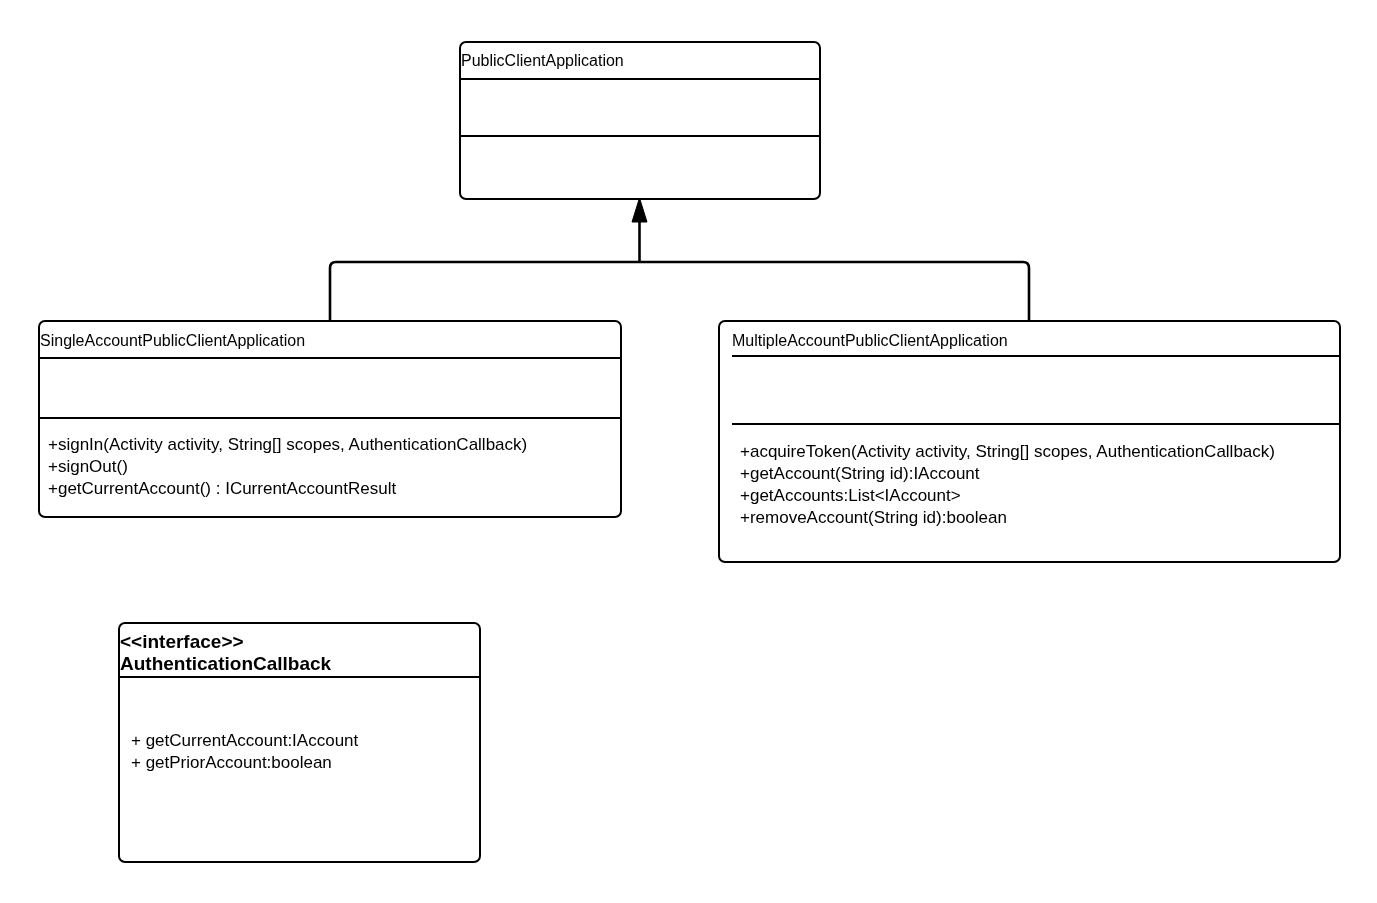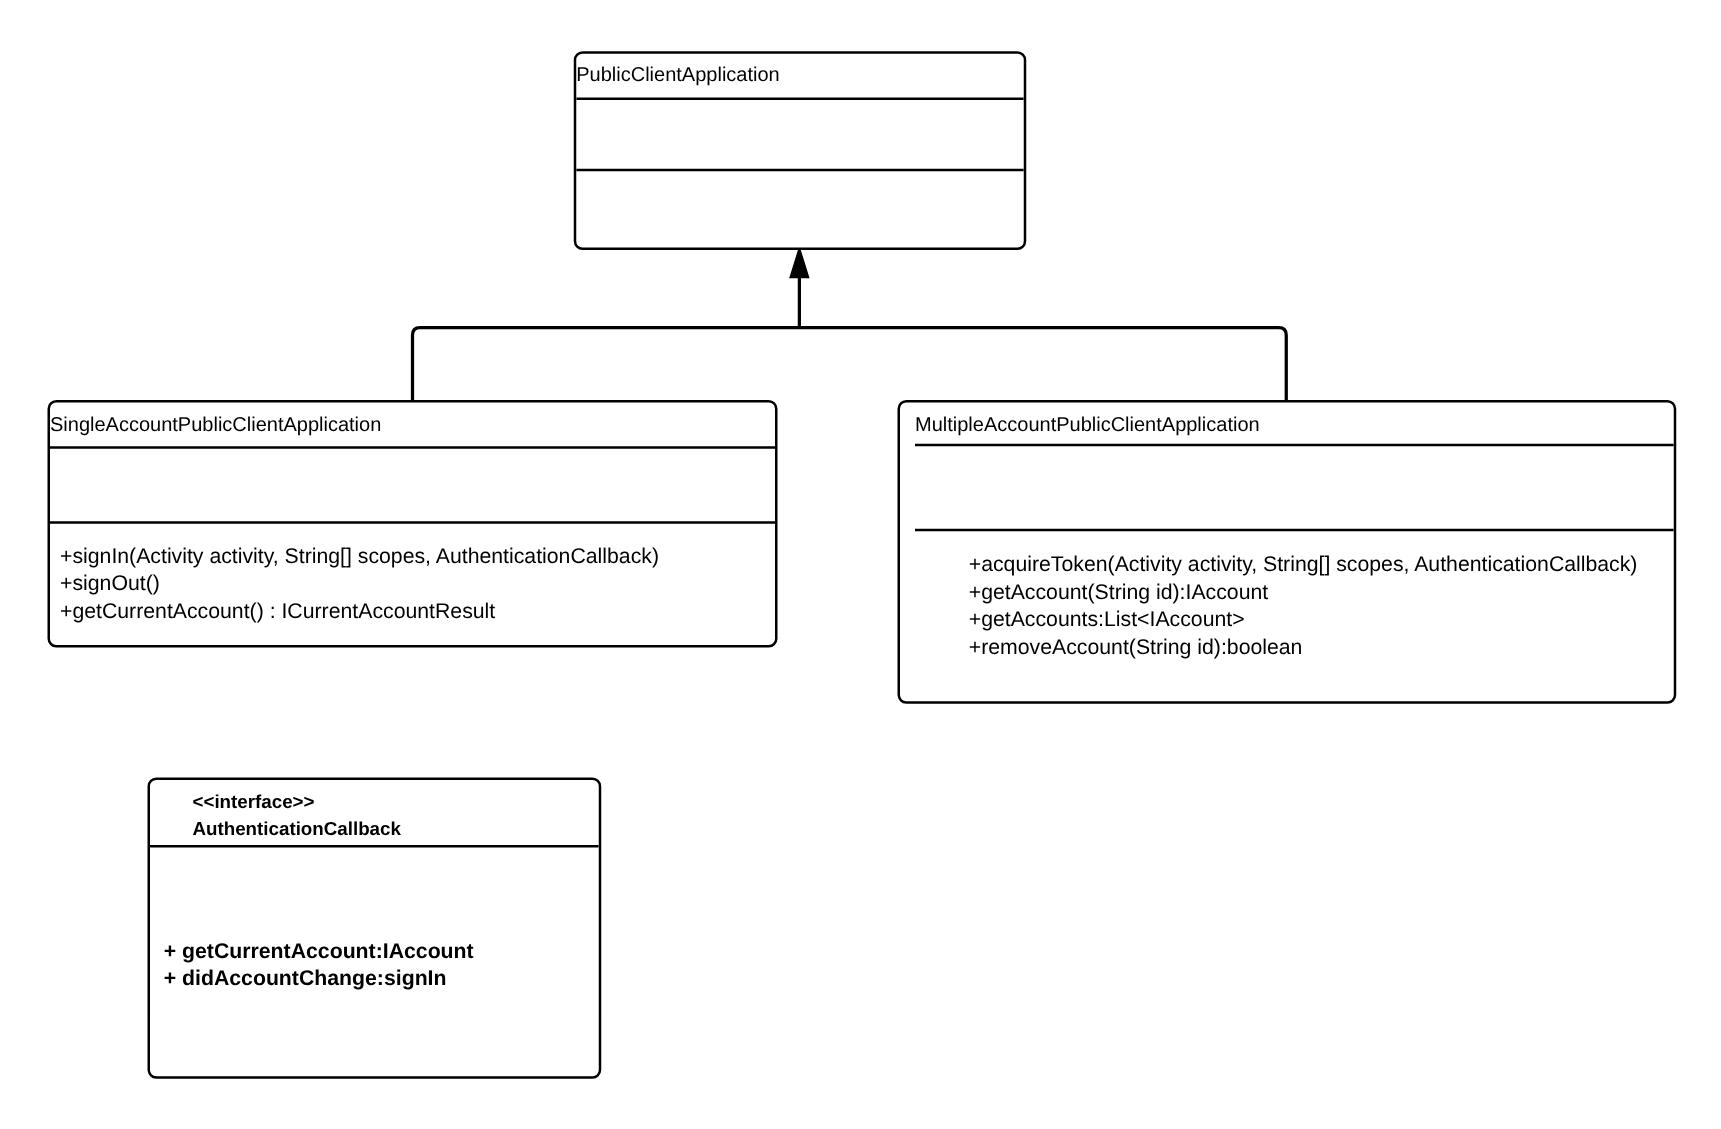--- a/index.html
+++ b/index.html
@@ -55,23 +55,22 @@
   .box-title {
     text-align: left;
     font-size: 16px;
     line-height: 20px;
     font-weight: normal;
     white-space: nowrap;
   }
 
   .box-title.stereo {
     font-weight: bold;
-    font-size: 15px;
+    font-size: 19px;
     line-height: 22px;
-    padding-left: 34px;
   }
 
   .member-list {
     font-size: 17px;
     line-height: 22px;
     white-space: nowrap;
   }
   .member {
     white-space: pre;
   }
@@ -86,26 +85,26 @@
   
   #box-single { left: 38px; top: 320px; width: 584px; height: 198px; }
   #box-single .c-title { height: 37px; padding-top: 9px; }
   #box-single .c-attrs { height: 60px; }
   #box-single .c-ops   { padding: 15px 0 0 8px; }
 
   
   #box-multiple { left: 718px; top: 320px; width: 623px; height: 243px; padding-left: 12px; }
   #box-multiple .c-title { height: 35px; padding-top: 9px; }
   #box-multiple .c-attrs { height: 68px; }
-  #box-multiple .c-ops   { padding: 16px 0 0 8px; margin-left: 35px; }
+  #box-multiple .c-ops   { padding: 16px 0 0 8px; }
 
   
   #box-interface { left: 118px; top: 622px; width: 363px; height: 241px; }
   #box-interface .c-title { height: 54px; padding-top: 7px; }
-  #box-interface .c-ops   { padding: 72px 0 0 11px; font-weight: bold; }
+  #box-interface .c-ops   { padding: 52px 0 0 11px; }
 </style>
 </head>
 <body>
 
 <div id="canvas">
 
   <svg id="connectors" viewBox="0 0 1377 903" width="1377" height="903">
 
     <path d="M 639.5 262 L 639.5 221" fill="none" stroke="#000000" stroke-width="2.6"></path>
 
@@ -147,17 +146,17 @@
     </div>
   </div>
 
   <div class="uml-box" id="box-interface">
     <div class="compartment divided c-title">
       <div class="box-title stereo">&lt;&lt;interface&gt;&gt;</div>
       <div class="box-title stereo">AuthenticationCallback</div>
     </div>
     <div class="compartment c-ops member-list">
       <div class="member">+ getCurrentAccount:IAccount</div>
-      <div class="member">+ didAccountChange:signIn</div>
+      <div class="member">+ getPriorAccount:boolean</div>
     </div>
   </div>
 
 </div>
 
 </body></html>

